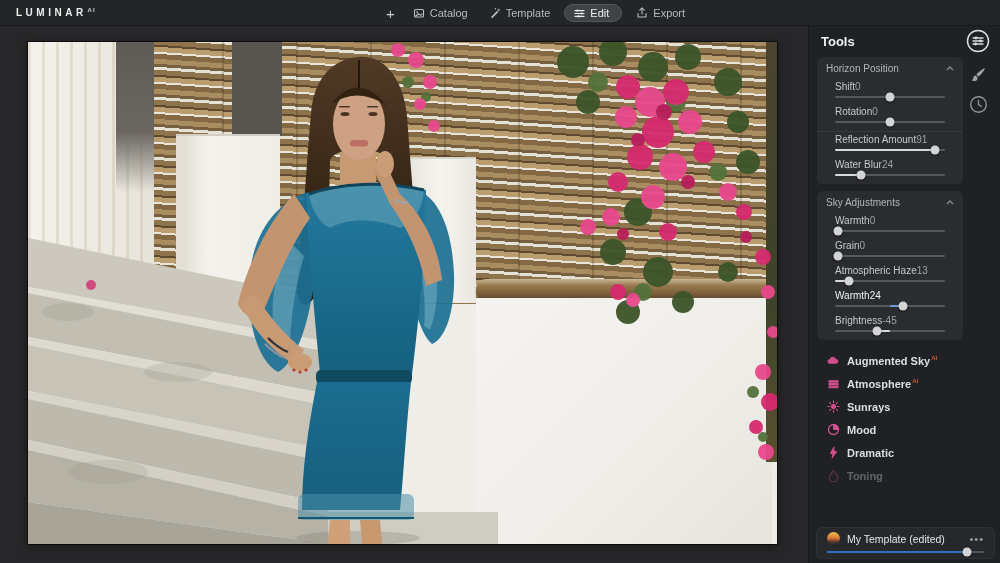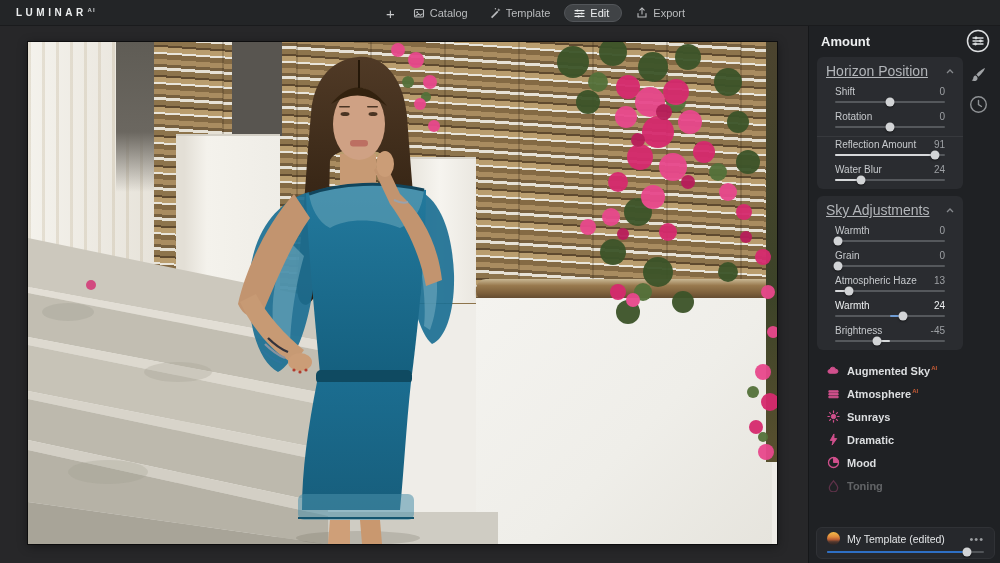--- a/index.html
+++ b/index.html
@@ -26,24 +26,24 @@
   .sidebar { position:absolute; left:808px; top:26px; width:192px; height:537px;
     background:#1f2124; border-left:1px solid #161719; z-index:20; }
   .tools-title { margin:8px 0 8px 12px; color:#eef0f1; font-size:13px; font-weight:bold; }
   .rail { position:absolute; right:5px; top:2px; width:34px; display:flex; flex-direction:column; align-items:center; }
   .rail-btn { width:26px; height:26px; display:flex; align-items:center; justify-content:center; cursor:default; }
   .cards { width:154px; }
   .card { width:146px; margin:0 0 7px 8px; background:#2a2c30; border-radius:6px; overflow:hidden; }
   .sec { border-top:1px solid #37393d; }
   .sec:first-child { border-top:none; }
   .sec-h { display:flex; align-items:center; justify-content:space-between; padding:6px 9px 5px 9px; cursor:default; }
-  .sec-t { color:#b2b5b9; font-size:14px;text-decoration:underline; }
+  .sec-t { color:#b2b5b9; font-size:10px; }
   .chev { color:#85888c; display:flex; }
   .srow { margin:2px 18px 8px 18px; }
-  .srow-top { display:flex; justify-content:space-between; margin-bottom:4px; }
+  .srow-top { display:flex; margin-bottom:4px; }
   .slabel { color:#c6c9cc; font-size:10px; }
   .sval { color:#9da0a4; font-size:10px; }
   .srow.emph .slabel, .srow.emph .sval { color:#eef0f1; }
   .track { position:relative; height:2px; background:#55585c; border-radius:1px; margin-bottom:4px; cursor:pointer; }
   .fill { position:absolute; top:0; height:2px; border-radius:1px; background:#d7d9db; }
   .knob { position:absolute; top:50%; width:9px; height:9px; border-radius:50%; background:#d2d4d6;
     transform:translate(-50%,-50%); box-shadow:0 1px 2px rgba(0,0,0,.5); }
 
   
   .tool-list { margin:9px 0 0 18px; }
@@ -347,21 +347,21 @@
         <path d="M234,308 q10,10 20,13" stroke="#2c759c"></path>
       </g>
 
       <path d="M414,238 C410,204 396,174 372,152 L356,118 L346,128 L362,162 C380,186 392,214 398,244 Z" fill="#c2946f"></path>
       <ellipse cx="357" cy="122" rx="9" ry="13" fill="#cb9d77"></ellipse>
       <path d="M366,158 q8,4 14,2" stroke="#9aa2ac" stroke-width="2" fill="none"></path>
     </svg>
   </div>
 
   <div class="sidebar">
-    <div class="tools-title">Amount</div>
+    <div class="tools-title">Tools</div>
 
     <div class="rail">
       <div class="rail-btn">
         <svg width="24" height="24" viewBox="0 0 24 24" fill="none">
             <circle cx="12" cy="12" r="10.5" stroke="#dcdee0" stroke-width="1.5"></circle>
             <g stroke="#dcdee0" stroke-width="1.4" stroke-linecap="round">
               <line x1="7" y1="9" x2="17" y2="9"></line>
               <line x1="7" y1="12" x2="17" y2="12"></line>
               <line x1="7" y1="15" x2="17" y2="15"></line>
             </g>
@@ -519,29 +519,29 @@
           <span class="tlabel">Atmosphere<sup>AI</sup></span>
         </div>
         <div class="titem">
           <svg width="13" height="13" fill="#d1508d" stroke="#d1508d">
             <use href="#ic-sun"></use>
           </svg>
           <span class="tlabel">Sunrays</span>
         </div>
         <div class="titem">
           <svg width="13" height="13" fill="#d1508d" stroke="#d1508d">
-            <use href="#ic-bolt"></use>
-          </svg>
-          <span class="tlabel">Dramatic</span>
+            <use href="#ic-mood"></use>
+          </svg>
+          <span class="tlabel">Mood</span>
         </div>
         <div class="titem">
           <svg width="13" height="13" fill="#d1508d" stroke="#d1508d">
-            <use href="#ic-mood"></use>
-          </svg>
-          <span class="tlabel">Mood</span>
+            <use href="#ic-bolt"></use>
+          </svg>
+          <span class="tlabel">Dramatic</span>
         </div>
         <div class="titem dim">
           <svg width="13" height="13" fill="#d1508d" stroke="#d1508d">
             <use href="#ic-toning"></use>
           </svg>
           <span class="tlabel">Toning</span>
         </div>
       </div>
 
     <div class="template-bar">

